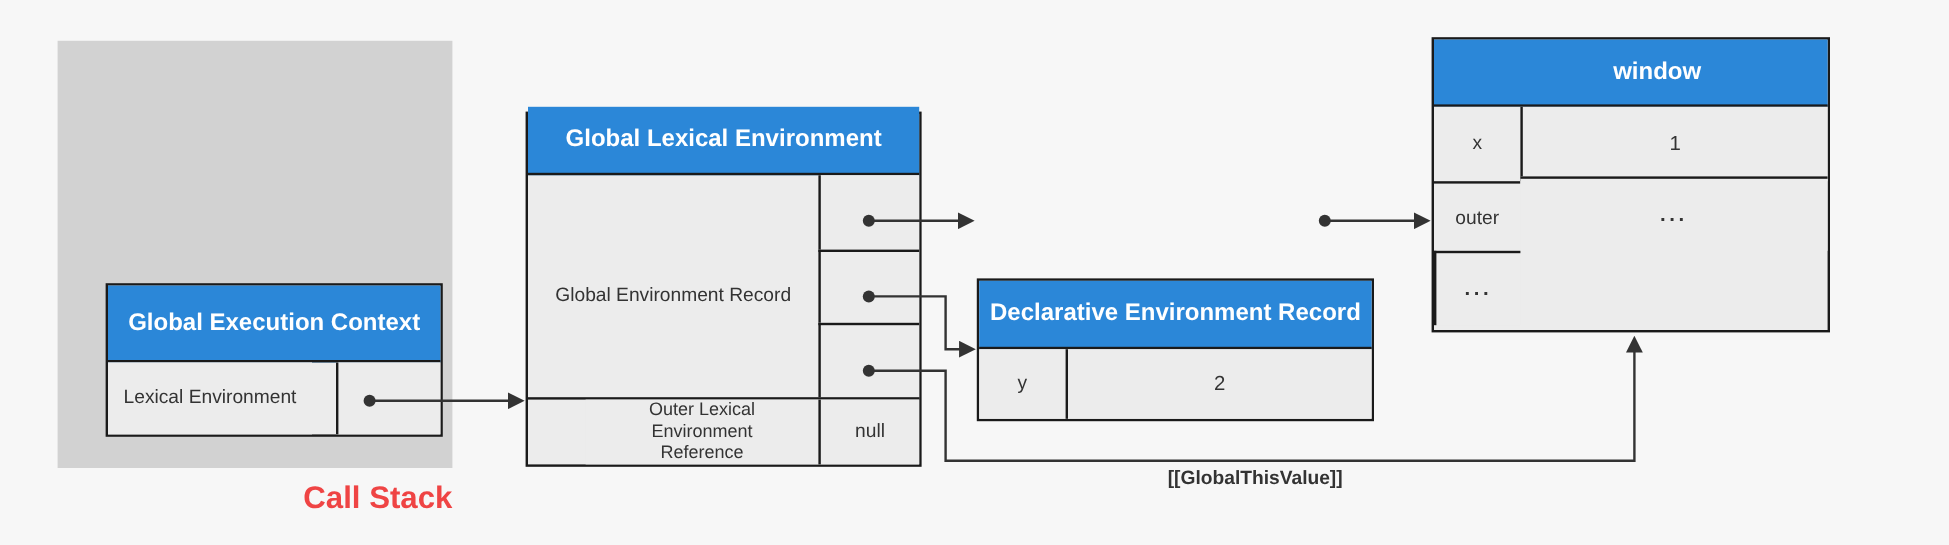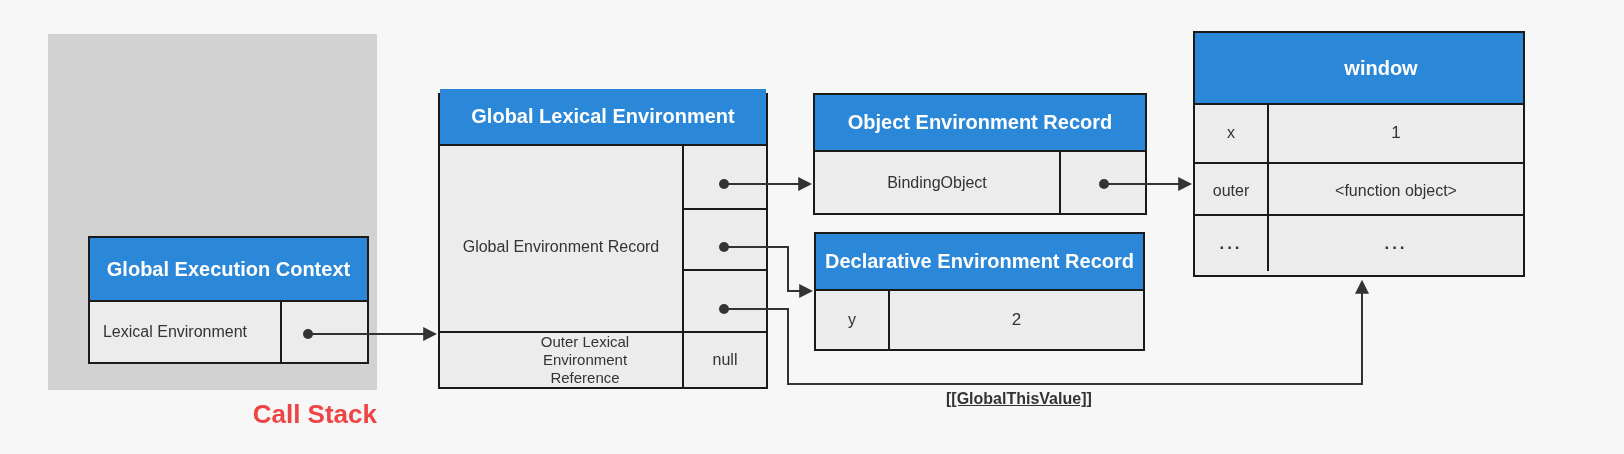--- a/index.html
+++ b/index.html
@@ -59,21 +59,21 @@
   .win-body{display:grid;grid-template-columns:72px 1fr;grid-template-rows:repeat(3,1fr);flex:1 1 auto;}
   .num{font-size:17px;}
   .dots{font-weight:bold;font-size:17px;letter-spacing:3px;transform:translateY(-4px);}
   .stack-rect{background:var(--stack-bg);}
   .big-label{
     font-weight:bold;font-size:26px;color:#ef4444;
     text-align:right;
   }
   .anno-label{
     font-weight:bold;font-size:16px;color:var(--text);
-    white-space:nowrap;text-decoration:underline;
+    text-align:center;white-space:nowrap;
   }
   svg.overlay{position:absolute;left:0;top:0;pointer-events:none;}
   .arrow{stroke:var(--arrow);stroke-width:2;fill:none;}
   .dot{fill:var(--arrow);stroke:none;}
 </style>
 </head>
 <body>
 
 <div id="canvas">
 
@@ -96,43 +96,35 @@
       <div class="cell bl"></div>
       <div class="cell bl bt"></div>
       <div class="cell bl bt"></div>
     </div>
     <div class="gle-outer">
       <div class="cell small">Outer Lexical Environment Reference</div>
       <div class="cell bl">null</div>
     </div>
   </div>
 
-  <div class="er-box" style="left:813px;top:93px;width:334px;height:122px;">
-    <div class="er-head" style="height:57px;">Object Environment Record</div>
-    <div class="oer-body">
-      <div class="cell">BindingObject</div>
-      <div class="cell bl"></div>
-    </div>
-  </div>
 
   <div class="er-box" style="left:814px;top:232px;width:331px;height:119px;">
     <div class="er-head" style="height:57px;">Declarative Environment Record</div>
     <div class="der-body">
       <div class="cell">y</div>
       <div class="cell bl num">2</div>
     </div>
   </div>
 
   <div class="er-box" style="left:1193px;top:31px;width:332px;height:246px;">
-    <div class="er-head" style="height:72px;padding-left:44px;">window</div>
+    <div class="er-head" style="height:56px;padding-left:44px;">window</div>
     <div class="win-body">
       <div class="cell">x</div>
       <div class="cell bl num">1</div>
       <div class="cell bt">outer</div>
-      <div class="cell bl bt">&lt;function object&gt;</div>
       <div class="cell bt dots">...</div>
       <div class="cell bl bt dots">...</div>
     </div>
   </div>
 
   <div class="abs anno-label" style="left:946px;top:390px;width:200px;">[[GlobalThisValue]]</div>
 
   <svg class="overlay" width="1624" height="454" viewBox="0 0 1624 454">
     <defs>
       <marker id="ah" viewBox="0 0 10 10" refX="7" refY="5" markerWidth="7" markerHeight="7" orient="auto">

